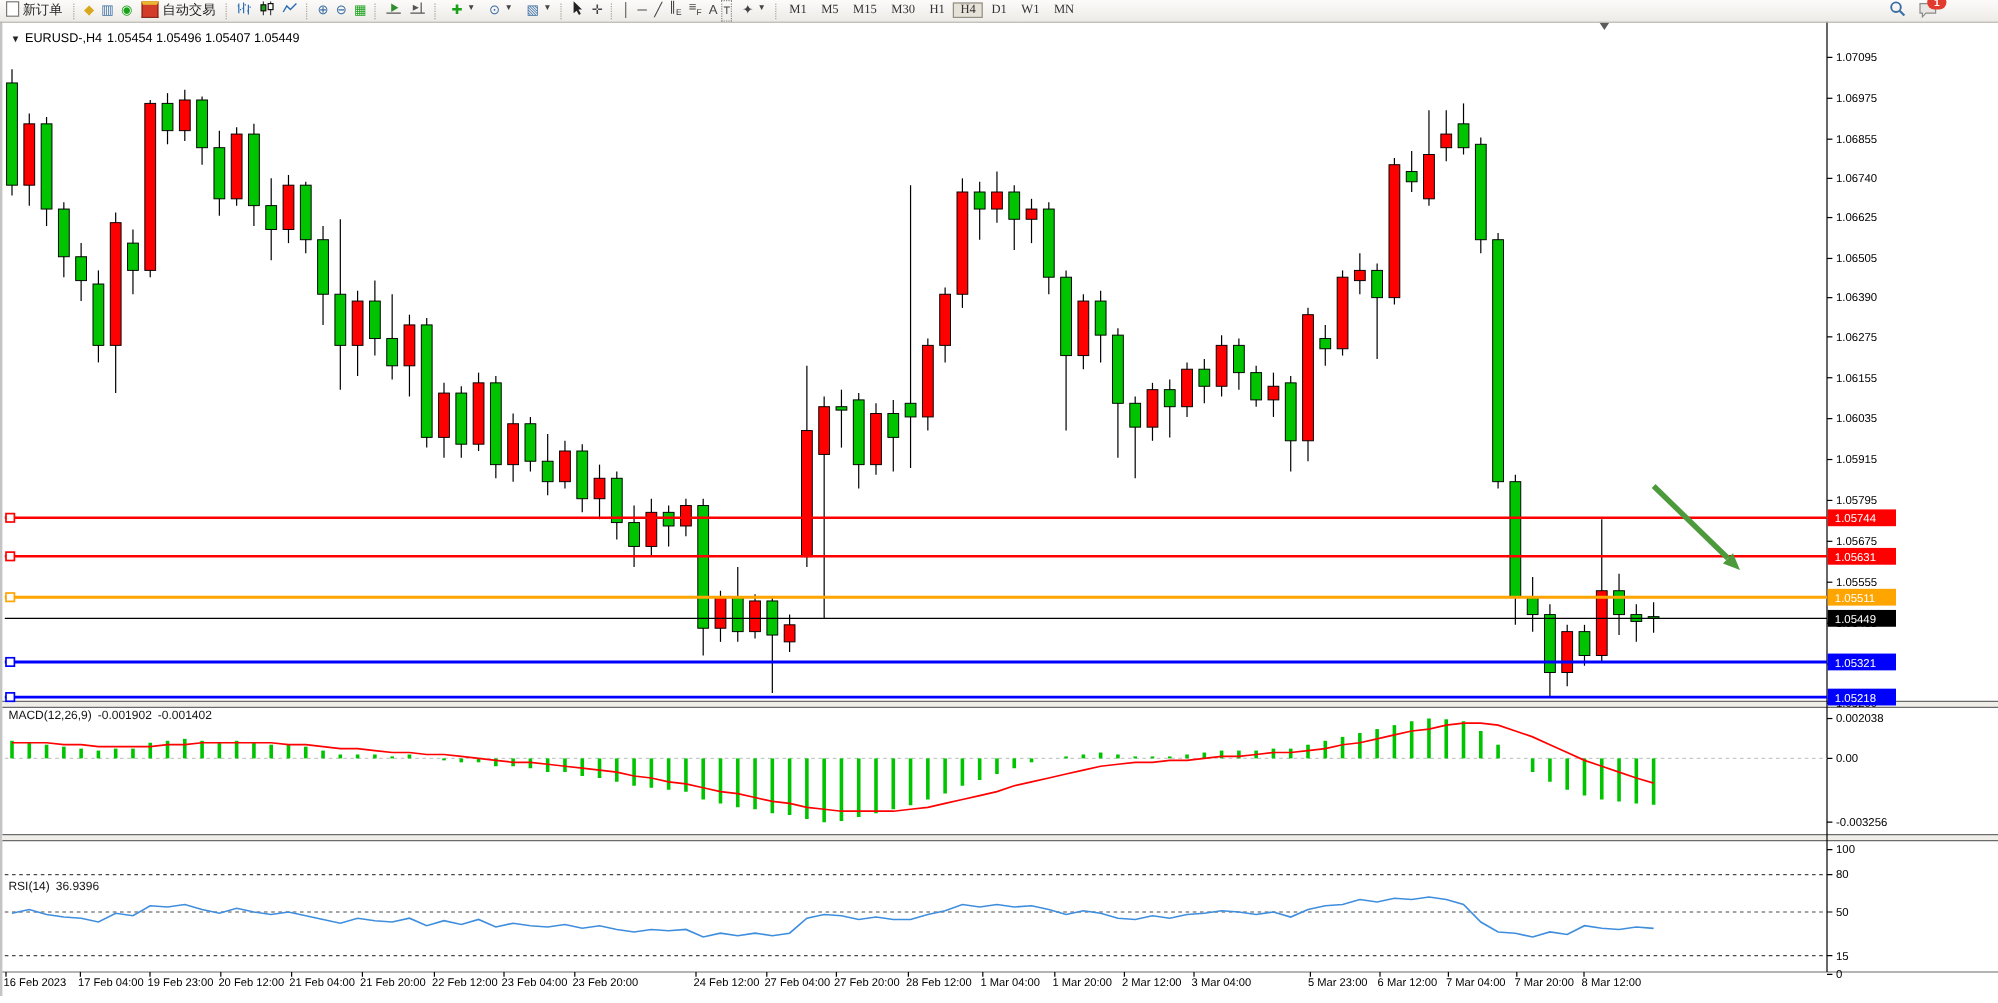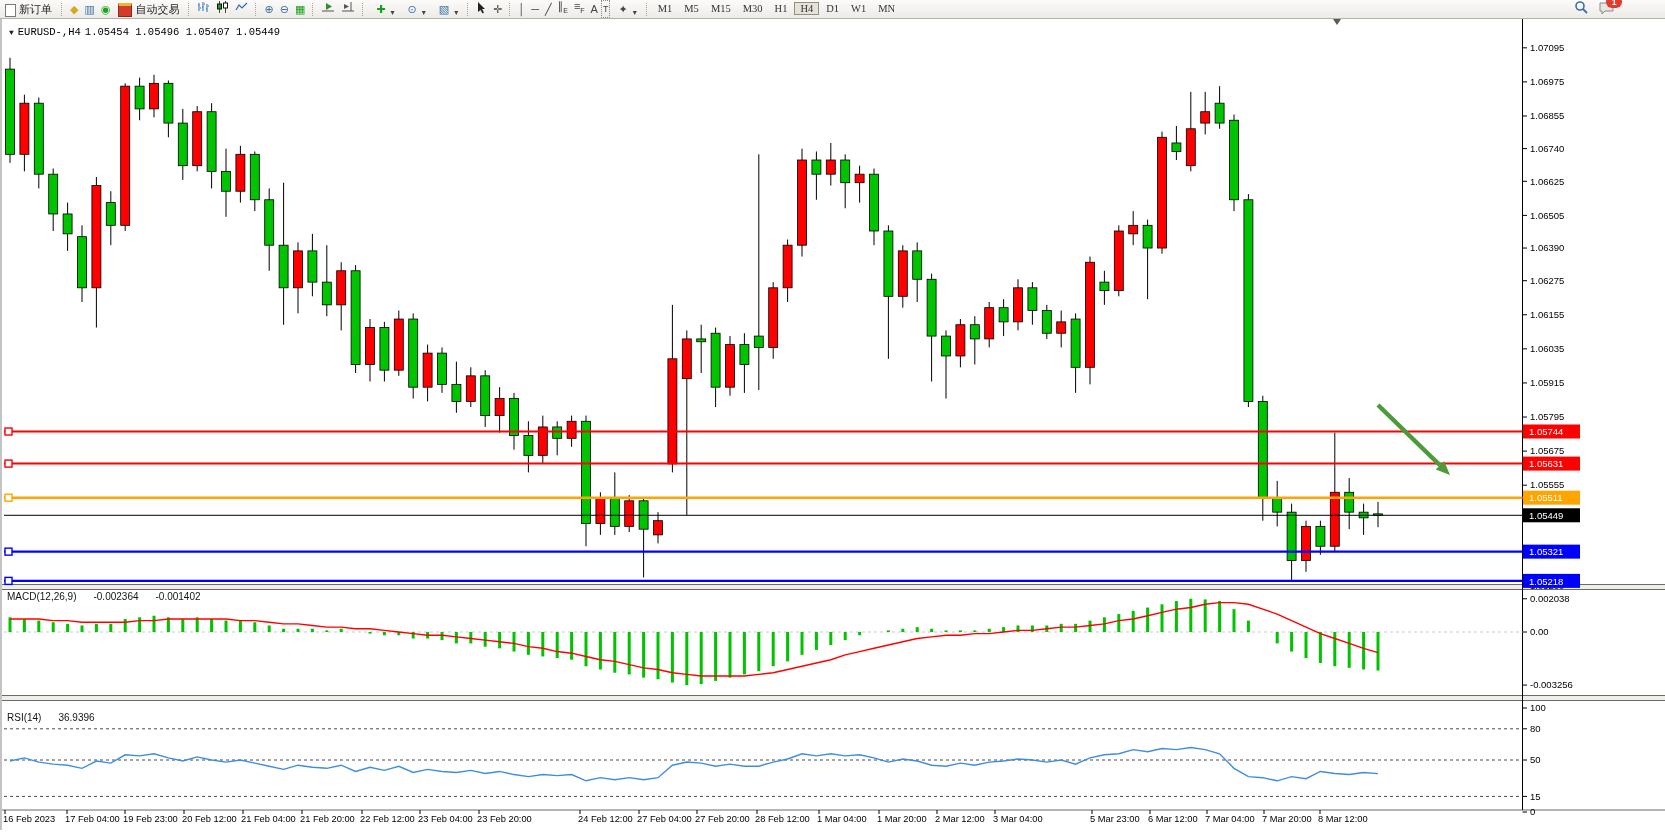--- a/index.html
+++ b/index.html
@@ -2,41 +2,41 @@
 <html><head>
 <meta charset="utf-8">
 <style>
   html,body{margin:0;padding:0;background:#fff;}
   body{width:1665px;height:836px;position:relative;overflow:hidden;
        font-family:"Liberation Sans","DejaVu Sans",sans-serif;}
   
   .toolbar{position:absolute;top:0;left:0;width:1665px;height:18px;z-index:5;
     background:linear-gradient(#fcfbfa,#edebe7);border-bottom:1px solid #b6b2aa;
     display:flex;align-items:center;font-size:11px;color:#222;white-space:nowrap;}
-  .tbtn{display:flex;align-items:flex-end;gap:3px;padding:0 5px;height:16px;cursor:default;}
+  .tbtn{display:flex;align-items:flex-start;gap:3px;padding:0 5px;height:16px;cursor:default;}
   .sep{width:1px;height:13px;border-left:1px dotted #a9a49b;margin:0 4px;}
   .ic{display:inline-block;font-size:11px;line-height:16px;padding:0 3px;}
   .gold{color:#d8a81c;} .blue{color:#3a6ea5;} .green{color:#19a219;} .dark{color:#444;}
   .caret{font-size:8px;color:#444;margin-left:-1px;}
   .doc{width:9px;height:11px;background:#fff;border:1px solid #7a7a7a;display:inline-block;}
   .chest{width:12px;height:10px;background:#d43c2a;border:1px solid #8a2a1a;border-top:3px solid #e8b830;display:inline-block;}
   .sub{font-style:normal;font-size:7px;vertical-align:sub;color:#333;}
   .boxT{border:1px dotted #888;padding:0 1px;font-size:9px;}
   .tf{padding:0 5px;font-size:10.5px;color:#333;height:14px;line-height:14px;margin:0 1px;font-family:Liberation Serif, serif;}
   .tf.active{background:#e7e2d8;border:1px solid #948f85;line-height:12px;}
   .right{margin-left:auto;margin-right:50px;display:flex;align-items:center;gap:8px;}
   .chatwrap{position:relative;}
   .badge{position:absolute;top:-5px;right:-7px;background:#e23b2e;color:#fff;border-radius:8px;
     min-width:12px;height:12px;font-size:8.5px;line-height:12px;text-align:center;padding:0 2px;font-weight:bold;}
   
-  .sym{position:absolute;left:9px;top:26px;font-size:10.5px;color:#000;z-index:3;font-family:Liberation Mono, monospace;}
+  .sym{position:absolute;left:9px;top:26px;font-size:10.5px;color:#000;z-index:3;}
   .sym .tri{font-size:8px;margin-right:4px;color:#222;}
   .sym span{margin-right:4px;}
   .indlabel{position:absolute;left:7px;font-size:10px;color:#141414;z-index:3;}
-  .indlabel span{margin-right:17px;}
+  .indlabel span{margin-right:5px;}
   #chartsvg{position:absolute;top:0;left:0;z-index:1;}
 </style>
 </head>
 <body>
 
 <div class="toolbar">
   <div class="tbtn">
     <span class="doc"></span>
     <span>新订单</span>
   </div>
@@ -130,23 +130,23 @@
         </svg>
       <span class="badge">1</span>
     </span>
   </span>
 </div>
 
 <div class="sym">
   <span class="tri">▼</span><span>EURUSD-,H4</span><span>1.05454 1.05496 1.05407 1.05449</span>
 </div>
 <div class="indlabel" style="top:591px">
-  <span>MACD(12,26,9)</span><span>-0.002364</span><span>-0.001402</span>
+  <span>MACD(12,26,9)</span><span>-0.001902</span><span>-0.001402</span>
 </div>
-<div class="indlabel" style="top:712px">
+<div class="indlabel" style="top:734px">
   <span>RSI(14)</span><span>36.9396</span>
 </div>
 
 <svg id="chartsvg" width="1665" height="836">
     <rect x="0" y="18" width="2" height="812" fill="#c4c4c4"></rect>
     <rect x="2" y="585" width="1663" height="4" fill="#efeee9"></rect>
     <rect x="2" y="696" width="1663" height="4" fill="#efeee9"></rect>
     <line x1="2" y1="584.5" x2="1665" y2="584.5" stroke="#6b6b6b" stroke-width="1"></line>
     <line x1="2" y1="589.5" x2="1665" y2="589.5" stroke="#6b6b6b" stroke-width="1"></line>
     <line x1="2" y1="695.5" x2="1665" y2="695.5" stroke="#6b6b6b" stroke-width="1"></line>

